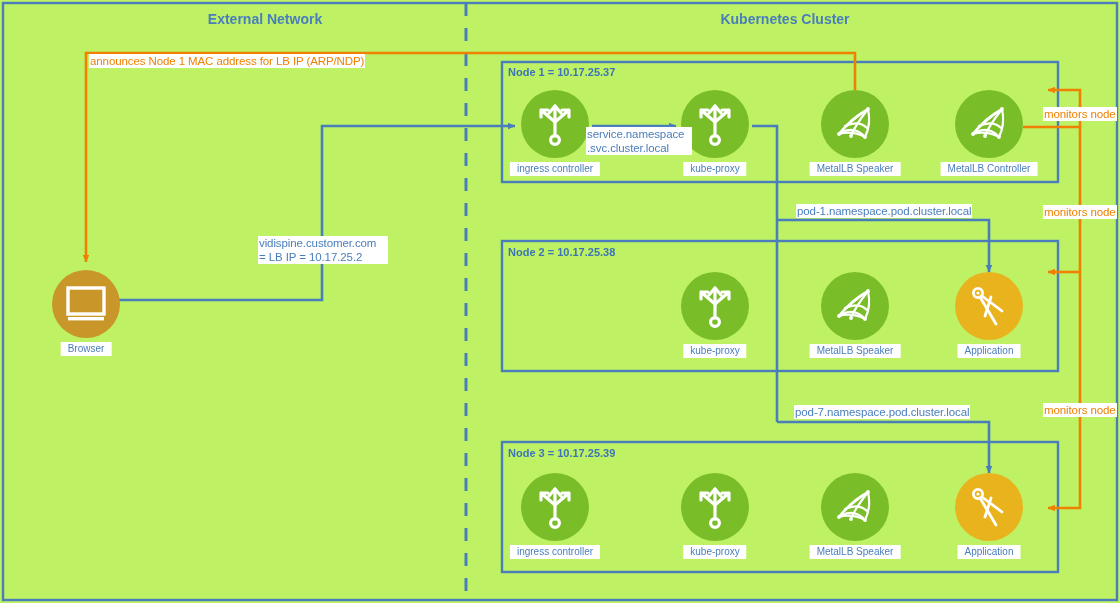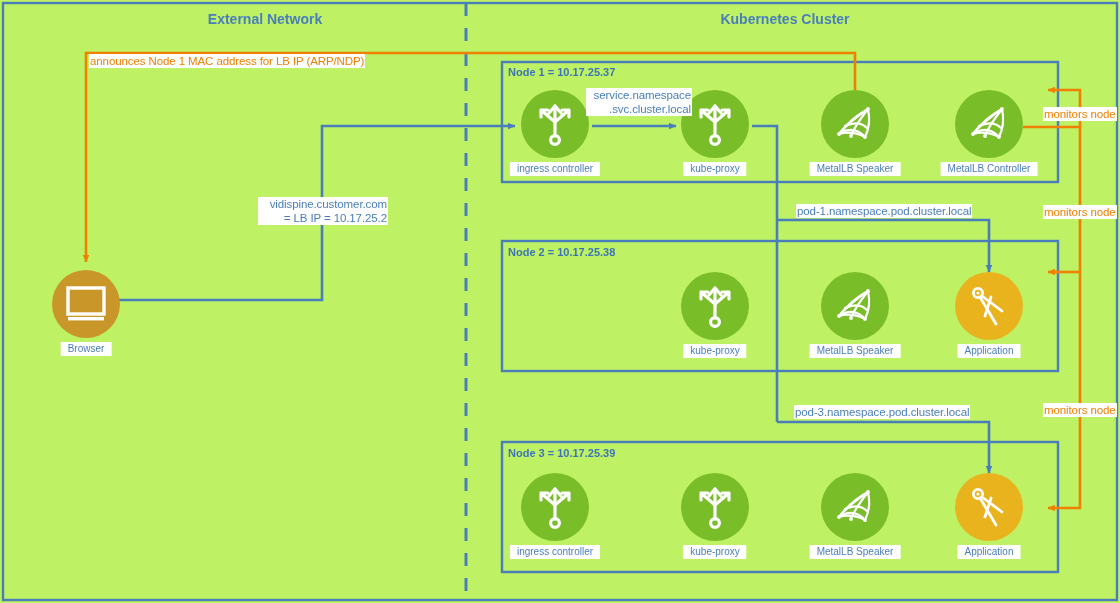--- a/index.html
+++ b/index.html
@@ -15,21 +15,21 @@
   .chip{
     position:absolute;
     background:#ffffff;
     color:#4a7ebb;
     font-size:11.5px;
     line-height:14px;
     white-space:nowrap;
     padding:0 1px;
     letter-spacing:-0.1px;
   }
-  .chip.center{text-align:right;}
+  .chip.center{text-align:left;margin-top:39px;}
   .chip.orange{color:#f08000;text-align:center;}
   .zonetitle{
     position:absolute;
     color:#4a7ebb;
     font-size:14px;
     font-weight:bold;
     white-space:nowrap;
     text-align:center;
   }
   .nodetitle{
@@ -292,19 +292,19 @@
 
   <div class="chip orange" style="left:89px;top:54px;">announces Node 1 MAC address for LB IP (ARP/NDP)</div>
 
   <div class="chip center" style="left:258px;top:197px;width:128px;">vidispine.customer.com</div>
   <div class="chip center" style="left:258px;top:211px;width:128px;">= LB IP = 10.17.25.2</div>
 
   <div class="chip center" style="left:586px;top:88px;width:104px;">service.namespace</div>
   <div class="chip center" style="left:586px;top:102px;width:104px;">.svc.cluster.local</div>
 
   <div class="chip" style="left:796px;top:204px;">pod-1.namespace.pod.cluster.local</div>
-  <div class="chip" style="left:794px;top:405px;">pod-3.namespace.pod.cluster.local</div>
+  <div class="chip" style="left:794px;top:405px;">pod-7.namespace.pod.cluster.local</div>
 
   <div class="chip orange" style="left:1043px;top:107px;">monitors node</div>
   <div class="chip orange" style="left:1043px;top:205px;">monitors node</div>
   <div class="chip orange" style="left:1043px;top:403px;">monitors node</div>
 
 </div>
 
 </body></html>

